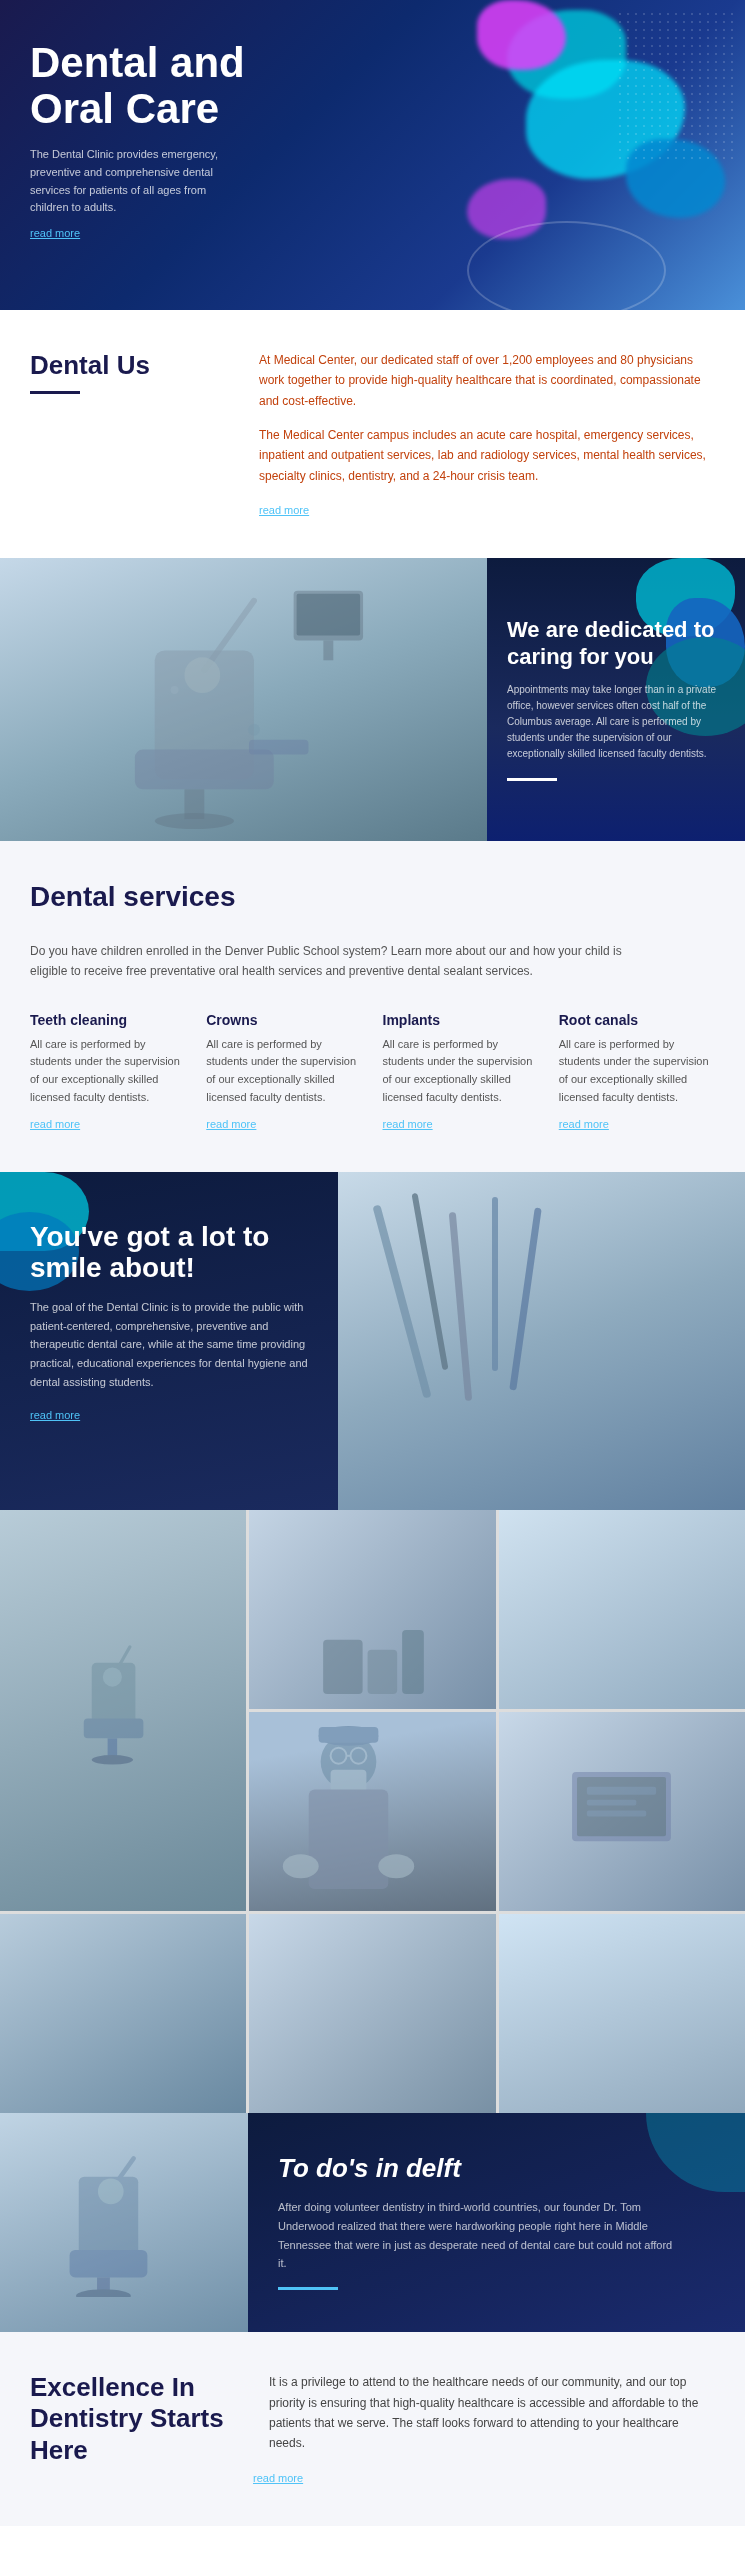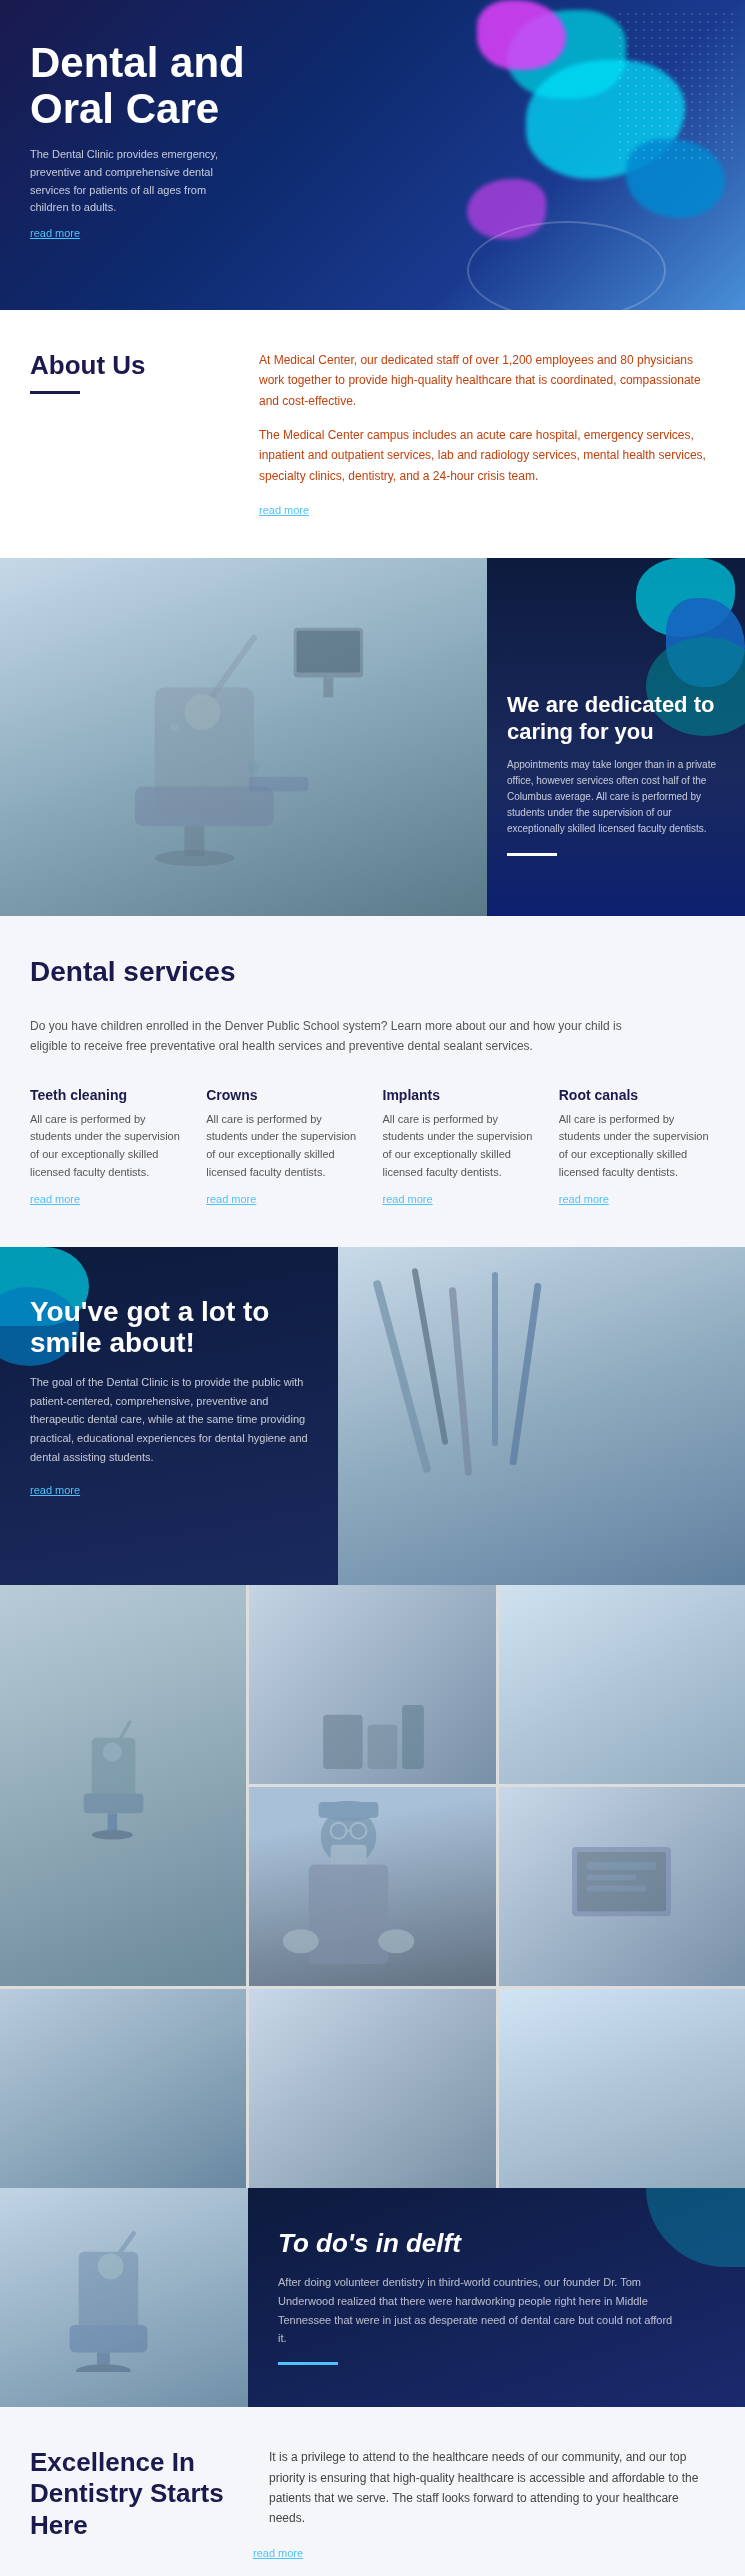--- a/index.html
+++ b/index.html
@@ -130,21 +130,21 @@
     .about-link {
       color: #4fc3f7;
       font-size: 11px;
       text-decoration: underline;
       cursor: pointer;
     }
 
     
     .dental-gallery {
       display: flex;
-      height: 358px;
+      height: 283px;
       position: relative;
     }
     .dental-img-main {
       width: 487px;
       background: #b0c4d8;
       position: relative;
       overflow: hidden;
     }
     .dental-img-inner {
       width: 100%;
@@ -429,21 +429,21 @@
   <div class="blob blob-5"></div>
   <div class="blob-dots"></div>
   <div class="hero-circle"></div>
   <h1 class="hero-title">Dental and Oral Care</h1>
   <p class="hero-desc">The Dental Clinic provides emergency, preventive and comprehensive dental services for patients of all ages from children to adults.</p>
   <a class="hero-link">read more</a>
 </section>
 
 <section class="about-section">
   <div class="about-left">
-    <h2 class="about-title">About Us</h2>
+    <h2 class="about-title">Dental Us</h2>
     <div class="about-underline"></div>
   </div>
   <div class="about-right">
     <p class="about-para">At Medical Center, our dedicated staff of over 1,200 employees and 80 physicians work together to provide high-quality healthcare that is coordinated, compassionate and cost-effective.</p>
     <p class="about-para">The Medical Center campus includes an acute care hospital, emergency services, inpatient and outpatient services, lab and radiology services, mental health services, specialty clinics, dentistry, and a 24-hour crisis team.</p>
     <a class="about-link">read more</a>
   </div>
 </section>
 
 <div class="dental-gallery">

